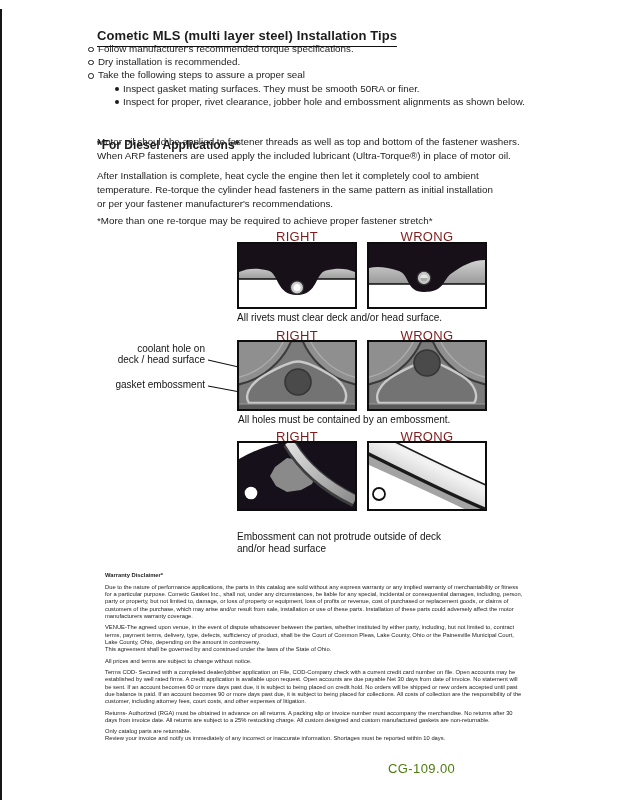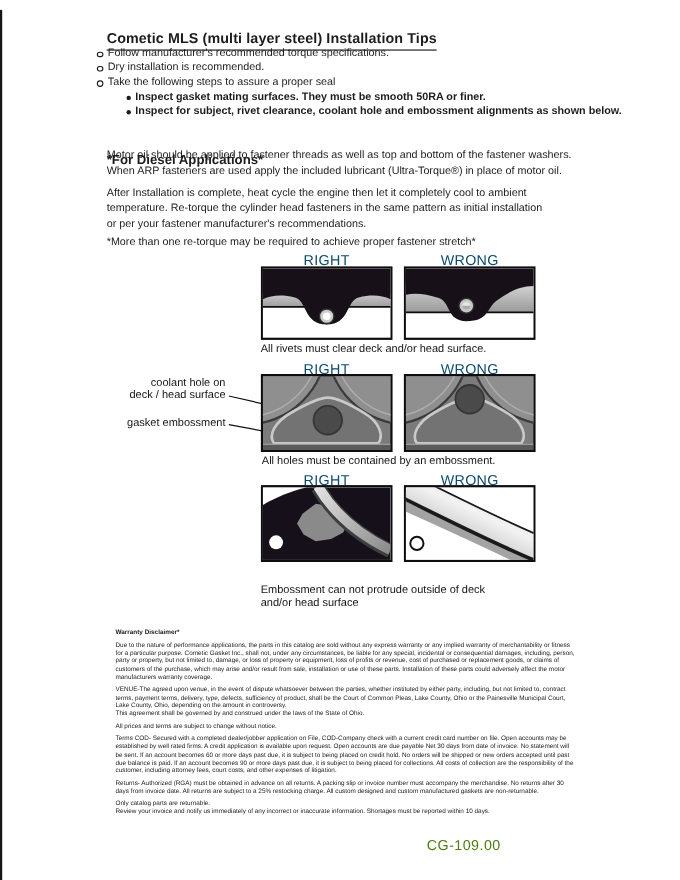--- a/index.html
+++ b/index.html
@@ -7,26 +7,26 @@
         font-family:"Liberation Sans", sans-serif;color:#1c1c1c;}
   .abs{position:absolute;}
   .pre{white-space:pre-line;}
   .page-edge{position:absolute;left:0;top:9px;width:2px;height:791px;background:#161616;}
   .title{font-size:13px;font-weight:bold;letter-spacing:.1px;border-bottom:1.6px solid #101010;
          padding-bottom:2.5px;display:inline-block;}
   .bullets{font-size:9.8px;line-height:13.2px;}
   .bullet-row{position:relative;padding-left:10px;}
   .bullet-row .marker-open{position:absolute;left:0;top:4.6px;width:3.6px;height:3.6px;
         border:1px solid #1c1c1c;border-radius:50%;}
-  .sub-row{position:relative;padding-left:35px;font-weight:bold;}
+  .sub-row{position:relative;padding-left:35px;}
   .sub-row .marker-dot{position:absolute;left:27px;top:5px;width:4px;height:4px;
         background:#1c1c1c;border-radius:50%;}
   .h2{font-size:12px;font-weight:bold;margin-top:20px;}
   .body-p{font-size:9.8px;line-height:14px;width:478px;}
-  .dg-label{width:120px;text-align:center;font-size:13px;letter-spacing:.3px;color:#0c4a6e;}
+  .dg-label{width:120px;text-align:center;font-size:13px;letter-spacing:.3px;color:#7f1d1d;}
   .dg-caption{font-size:10px;line-height:11.5px;color:#141414;}
   .callout{width:120px;text-align:right;font-size:10px;line-height:10.8px;color:#141414;}
   .legal{width:419px;font-size:5.8px;line-height:7.15px;color:#222;}
   .legal .lg-h{font-weight:bold;margin:0 0 5px 0;}
   .legal p{margin:0 0 4.5px 0;}
   .footer-code{font-size:13px;letter-spacing:.4px;color:#4d7c0f;}
   svg{display:block;}
 </style>
 </head>
 <body>
@@ -50,21 +50,21 @@
     <div class="bullet-row">
       <span class="marker-open"></span>
       <span>Take the following steps to assure a proper seal</span>
     </div>
     <div class="sub-row">
       <span class="marker-dot"></span>
       <span>Inspect gasket mating surfaces.  They must be smooth 50RA or finer.</span>
     </div>
     <div class="sub-row">
       <span class="marker-dot"></span>
-      <span>Inspect for subject, rivet clearance, coolant hole and embossment alignments as shown below.</span>
+      <span>Inspect for proper, rivet clearance, jobber hole and embossment alignments as shown below.</span>
     </div>
   </div>
 
   <div class="abs h2" style="left:97px;top:118px;">*For Diesel Applications*</div>
   <div class="abs body-p pre" style="left:97px;top:135px;">Motor oil should be applied to fastener threads as well as top and bottom of the fastener washers.
 When ARP fasteners are used apply the included lubricant (Ultra-Torque®) in place of motor oil.</div>
   <div class="abs body-p pre" style="left:97px;top:169px;">After Installation is complete, heat cycle the engine then let it completely cool to ambient
 temperature. Re-torque the cylinder head fasteners in the same pattern as initial installation
 or per your fastener manufacturer's recommendations.</div>
   <div class="abs body-p" style="left:97px;top:214px;">*More than one re-torque may be required to achieve proper fastener stretch*</div>

